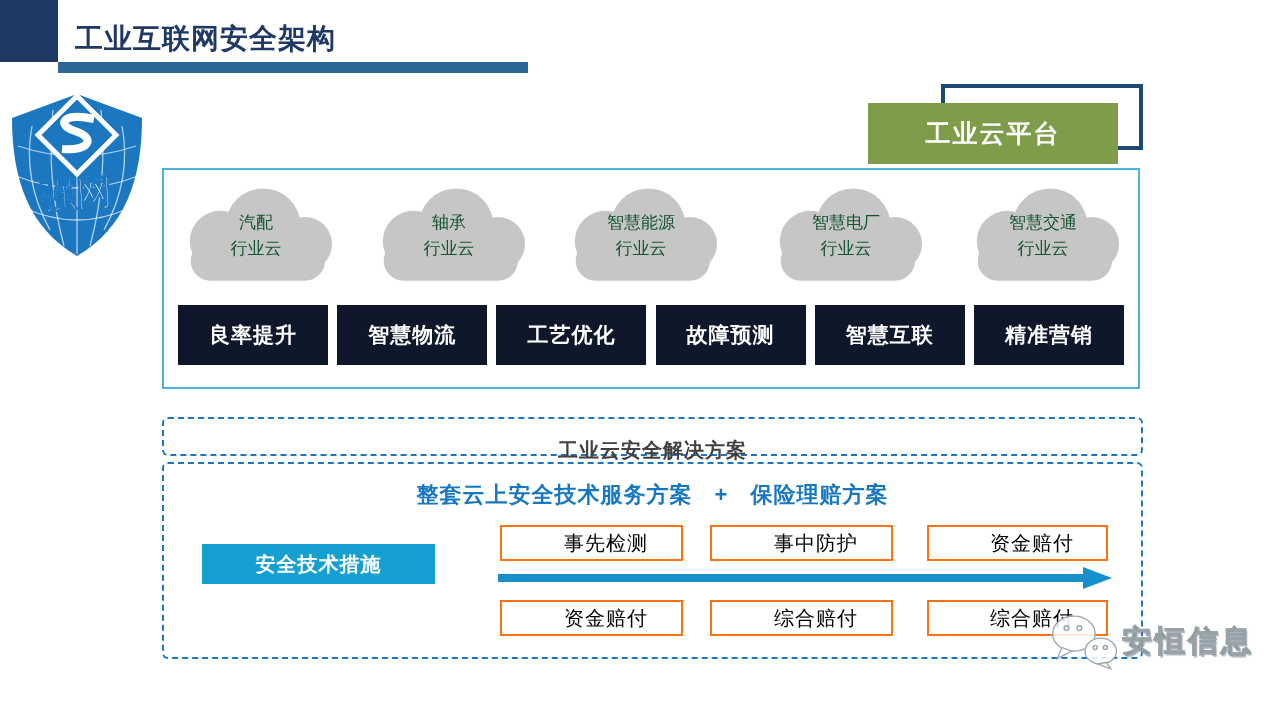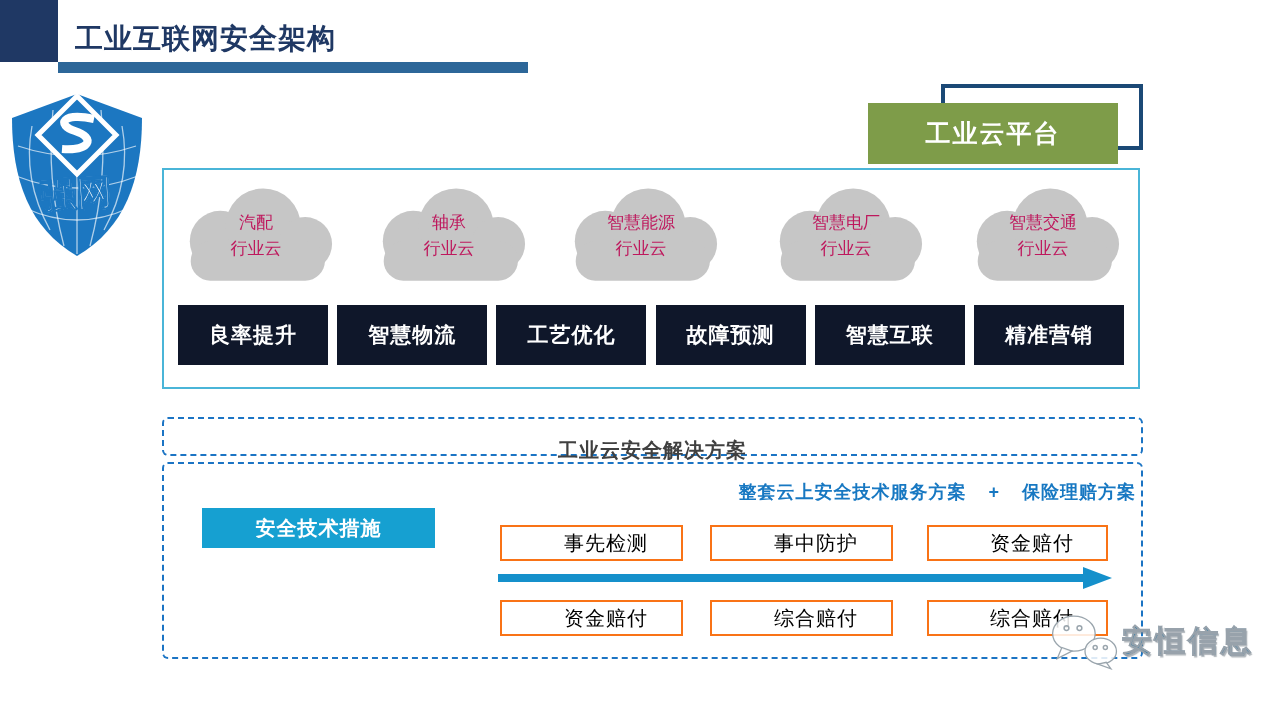--- a/index.html
+++ b/index.html
@@ -21,55 +21,55 @@
   .platform-box { left:868px; top:103px; width:250px; height:61px; background:#7e9c49; z-index:2;
                   display:flex; align-items:center; justify-content:center; }
   .platform-box span { color:#fff; font-size:25px; font-weight:700; letter-spacing:2px; }
 
   
   .cloud-panel { left:162px; top:168px; width:978px; height:221px; border:2px solid #4ab5d8; background:#fff; }
 
   .cloud { top:182px; width:170px; height:106px; }
   .cloud svg { position:absolute; left:0; top:0; }
   .cloud .cloud-label { position:absolute; left:0; top:28px; width:100%; text-align:center;
-                        color:#be185d; font-size:17px; line-height:1.55; }
+                        color:#14532d; font-size:17px; line-height:1.55; }
   .cloud1 { left:171px; } .cloud2 { left:364px; } .cloud3 { left:556px; }
   .cloud4 { left:761px; } .cloud5 { left:958px; }
 
   .service-row { left:178px; top:305px; width:946px; height:60px; display:flex; justify-content:space-between; }
   .service-btn { width:150px; height:60px; background:#0f172a; color:#fff; font-size:21px; font-weight:700;
                  display:flex; align-items:center; justify-content:center; letter-spacing:1px; }
 
   
   .solution-header { left:162px; top:417px; width:981px; height:39px; border:2px dashed #1b74c4; border-radius:6px;
                      display:flex; align-items:center; justify-content:center; background:#fff; }
   .solution-header span { font-size:20px; font-weight:700; color:#404040; letter-spacing:1px;margin-top:27px; }
 
   .solution-body { left:162px; top:462px; width:981px; height:197px; border:2px dashed #1b74c4; border-radius:6px; background:#fff; }
 
-  .solution-subtitle { left:155px; top:480px; width:981px; text-align:right; color:#1778c2;
-                       font-size:18px; font-weight:700; letter-spacing:1px; }
+  .solution-subtitle { left:162px; top:480px; width:981px; text-align:center; color:#1778c2;
+                       font-size:22px; font-weight:700; letter-spacing:1px; }
   .solution-subtitle .plus { display:inline-block; margin:0 22px; }
 
   .measure-btn { left:202px; width:233px; height:40px; background:#16a0d1; color:#fff; font-size:20px; font-weight:700;
                  display:flex; align-items:center; justify-content:center; letter-spacing:1px; }
-  .measure-btn.m0 { top:508px; }
+  .measure-btn.m0 { top:544px; }
   .measure-btn.m1 { top:598px; }
 
   .item-box { height:36px; background:#fff; border:2px solid #f97316; color:#000000; font-size:20px;
               display:flex; align-items:center; justify-content:center; letter-spacing:1px;padding-left:29px; }
   .row0 { top:525px; } .row1 { top:600px; }
   .col0 { left:500px; width:183px; } .col1 { left:710px; width:183px; } .col2 { left:927px; width:181px; }
 
   .flow-arrow { left:498px; top:566px; width:614px; height:24px; }
 
   
   .watermark { left:1048px; top:612px; width:225px; height:58px; z-index:5; display:flex; align-items:center; }
   .wm-icon { width:74px; height:58px; flex:0 0 auto; }
-  .wm-text { color:#0369a1; font-size:30px; font-weight:700; letter-spacing:3px; white-space:nowrap;
+  .wm-text { color:#4d7c0f; font-size:30px; font-weight:700; letter-spacing:3px; white-space:nowrap;
              -webkit-text-stroke:1px #98a2ab; text-shadow:1.5px 1.5px 1px rgba(110,120,130,0.55); }
 </style>
 </head>
 <body>
 
 <div id="slide">
 
   <div class="abs corner-block"></div>
   <div class="abs page-title">工业互联网安全架构</div>
   <div class="abs title-underbar"></div>

